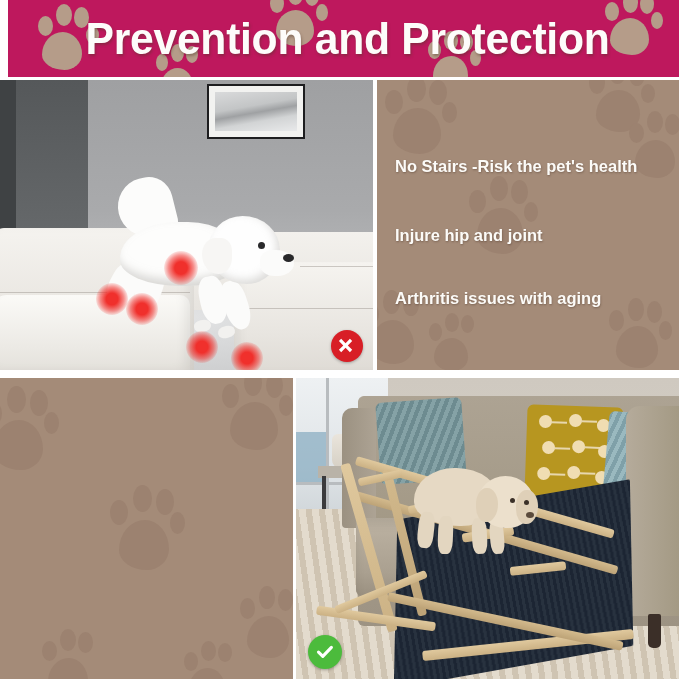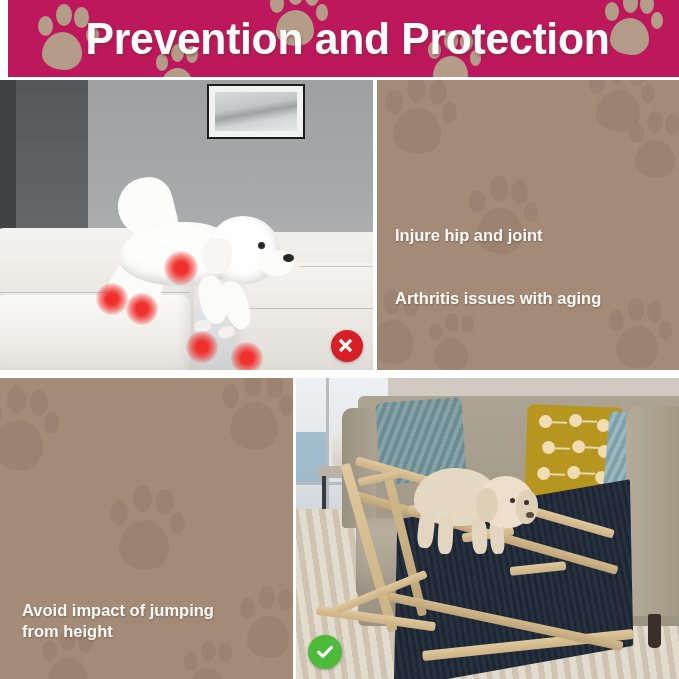--- a/index.html
+++ b/index.html
@@ -283,20 +283,21 @@
         <div class="toe" style="left:32px;top:3px;width:13px;height:18px;"></div>
       </div>
       <div class="paw dark" style="left:232px;top:216px;width:64px;height:76px;">
         <div class="pad" style="left:7px;top:30px;width:42px;height:42px;"></div>
         <div class="toe" style="left:0px;top:14px;width:15px;height:21px;"></div>
         <div class="toe" style="left:19px;top:2px;width:16px;height:23px;"></div>
         <div class="toe" style="left:38px;top:5px;width:15px;height:22px;"></div>
         <div class="toe" style="left:50px;top:25px;width:13px;height:19px;"></div>
       </div>
     </div>
+    <div class="txt t1">No Stairs -Risk the pet's health</div>
     <div class="txt t2">Injure hip and joint</div>
     <div class="txt t3">Arthritis issues with aging</div>
   </div>
 
   <div class="panel bl brown">
     <div class="pawlayer">
       <div class="paw dark" style="left:-16px;top:6px;width:76px;height:90px;">
         <div class="pad" style="left:9px;top:36px;width:50px;height:50px;"></div>
         <div class="toe" style="left:0px;top:17px;width:18px;height:25px;"></div>
         <div class="toe" style="left:23px;top:2px;width:19px;height:27px;"></div>
@@ -329,22 +330,20 @@
         <div class="toe" style="left:18px;top:1px;width:16px;height:22px;"></div>
         <div class="toe" style="left:36px;top:4px;width:15px;height:21px;"></div>
       </div>
       <div class="paw dark" style="left:184px;top:262px;width:56px;height:66px;">
         <div class="pad" style="left:5px;top:28px;width:36px;height:35px;"></div>
         <div class="toe" style="left:0px;top:12px;width:14px;height:19px;"></div>
         <div class="toe" style="left:17px;top:1px;width:15px;height:20px;"></div>
         <div class="toe" style="left:34px;top:3px;width:14px;height:19px;"></div>
       </div>
     </div>
-    <div class="txt b3">Avoid impact of jumping
-from height</div>
   </div>
 
   <div class="panel br">
     <div class="room2">
       <div class="window">
         <div class="win-blue"></div>
         <div class="win-mull" style="left:30px;top:0;width:3px;height:150px;"></div>
         <div class="win-mull" style="left:0;top:104px;width:92px;height:3px;"></div>
       </div>
       <div class="vase"></div>

